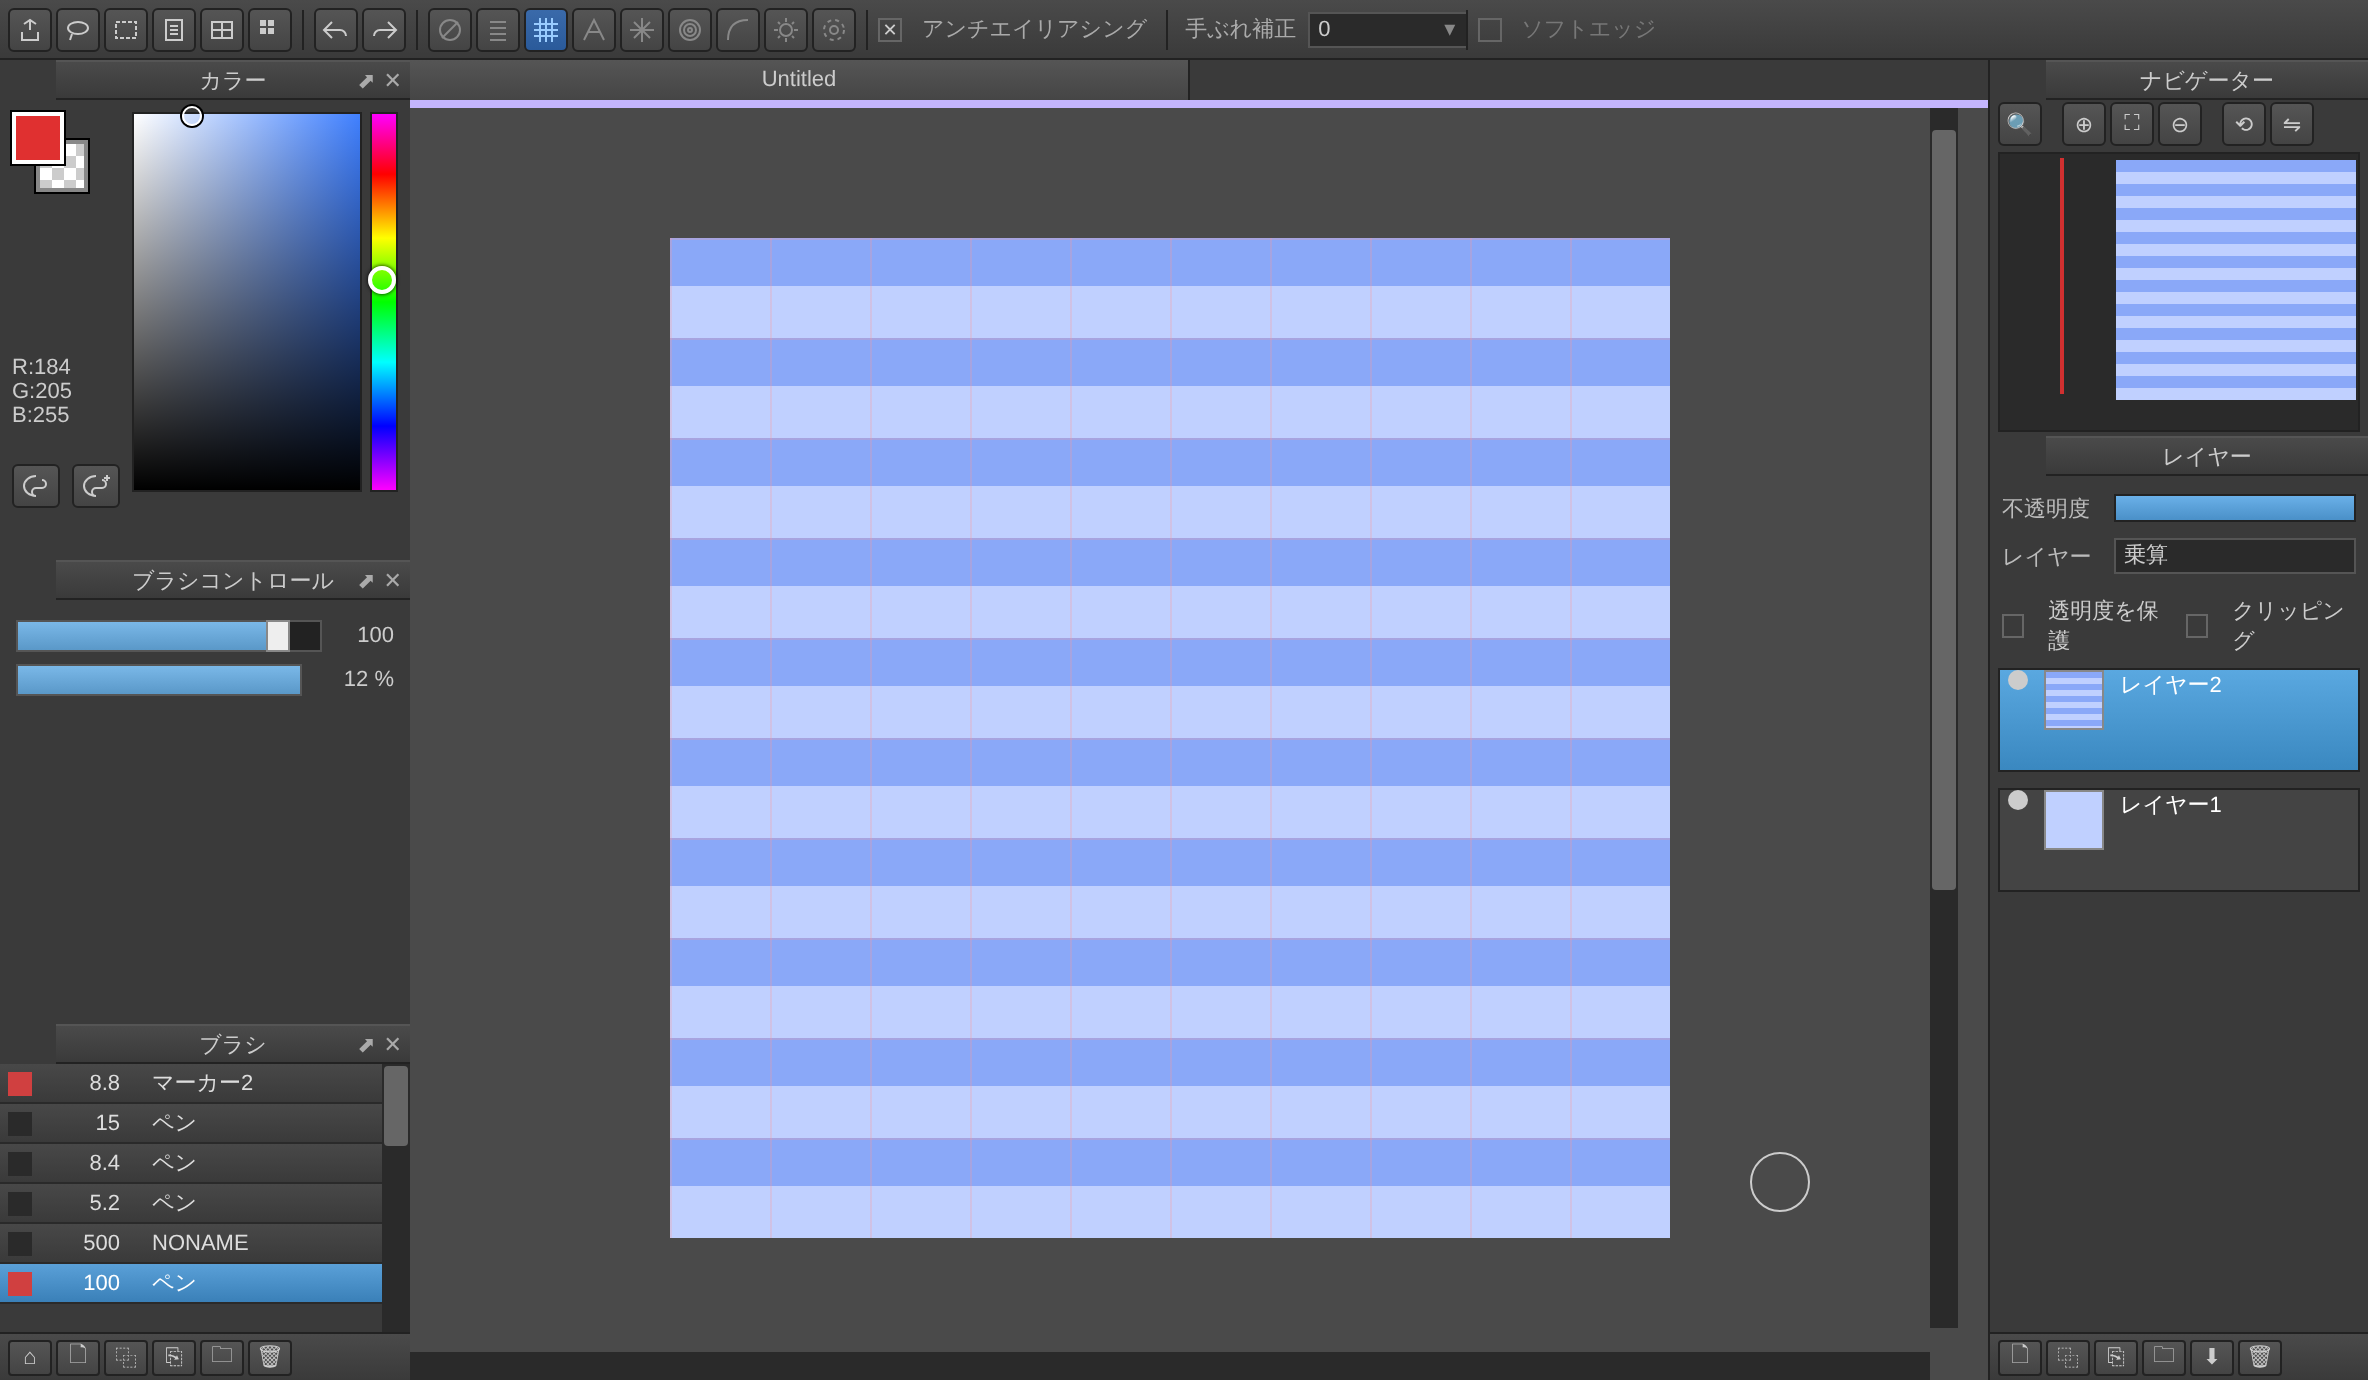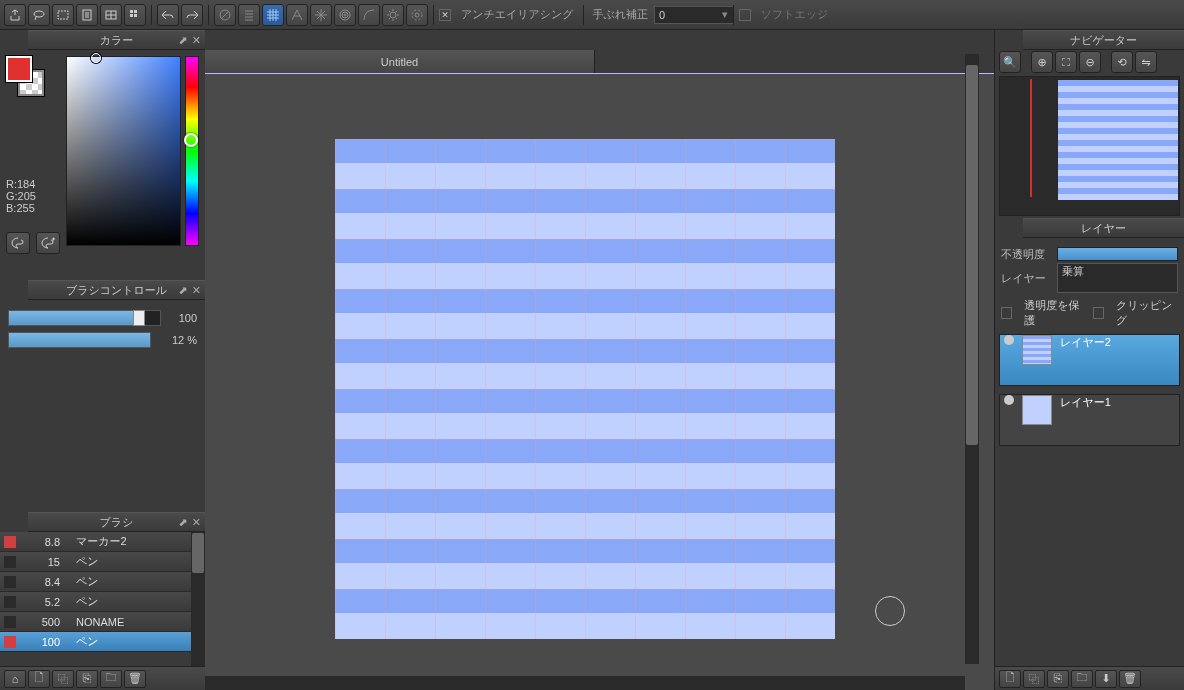--- a/index.html
+++ b/index.html
@@ -47,21 +47,21 @@
 .brush-name { color:#ddd; }
 .brush-row.sel .brush-size,.brush-row.sel .brush-name { color:#fff; }
 .gear { position:absolute; right:4px; color:#fff; }
 .brush-scroll { position:absolute; right:0; top:0; width:14px; height:100%; background:#2a2a2a; }
 .brush-thumb { width:12px; height:40px; background:#666; margin:1px; border-radius:2px; }
 
 .bottom-tools { height:24px; background:linear-gradient(#4a4a4a,#3a3a3a); border-top:1px solid #222; display:flex; align-items:center; padding:0 4px; gap:2px; }
 .btool { width:22px; height:18px; background:linear-gradient(#555,#444); border:1px solid #222; border-radius:2px; display:flex; align-items:center; justify-content:center; }
 
 .center-col { flex:1; display:flex; flex-direction:column; background:#3a3a3a; position:relative; }
-.tab-bar { height:24px; display:flex; border-bottom:1px solid #c4b5fd;margin-top:20px; }
+.tab-bar { height:24px; display:flex; border-bottom:4px solid #c4b5fd; }
 .tab { width:390px; background:linear-gradient(#555,#454545); display:flex; align-items:center; justify-content:center; border-right:1px solid #222; color:#ccc; }
 .canvas-area { flex:1; background:#4a4a4a; position:relative; overflow:hidden; }
 .canvas { position:absolute; left:130px; top:65px; width:500px; height:500px; }
 .cv-bg { width:100%; height:100%; background:#c0d0ff; position:absolute; }
 .cv-stripes { width:100%; height:100%; position:absolute; background:repeating-linear-gradient(to bottom,#8aa8f8 0 24px,transparent 24px 50px); }
 .cv-grid { width:100%; height:100%; position:absolute; background:repeating-linear-gradient(to right,rgba(255,150,150,0.25) 0 1px,transparent 1px 50px),repeating-linear-gradient(to bottom,rgba(255,150,150,0.25) 0 1px,transparent 1px 50px); }
 .brush-cursor { position:absolute; width:30px; height:30px; border:1px solid #ccc; border-radius:50%; left:670px; top:522px; }
 .v-scroll { position:absolute; right:205px; top:54px; width:14px; height:610px; background:#2a2a2a; }
 .v-thumb { width:12px; height:380px; background:#666; margin:1px; position:absolute; top:10px; border-radius:2px; }
 .h-scroll { position:absolute; bottom:0; left:205px; right:219px; height:14px; background:#2a2a2a; }
@@ -70,21 +70,21 @@
 .nav-toolbar { height:24px; display:flex; align-items:center; gap:2px; padding:0 4px; }
 .nav-preview { height:140px; background:#2a2a2a; position:relative; margin:2px 4px; border:1px solid #222; }
 .nav-canvas { position:absolute; left:58px; top:3px; width:120px; height:120px; background:#c0d0ff; }
 .nav-stripes { width:100%; height:100%; background:repeating-linear-gradient(to bottom,#8aa8f8 0 6px,transparent 6px 12px); }
 .nav-marker { position:absolute; left:30px; top:2px; width:2px; height:118px; background:#d03030; }
 
 .layer-opts { padding:4px 6px; }
 .layer-opt-row { display:flex; align-items:center; gap:6px; height:24px; }
 .layer-opt-lbl { width:50px; color:#bbb; }
 .opacity-bar { flex:1; height:14px; background:linear-gradient(#6ab0e8,#4a90c8); border:1px solid #222; }
-.blend-sel { flex:1; height:30px; background:#2a2a2a; border:1px solid #555; padding:0 4px; }
+.blend-sel { flex:1; height:18px; background:#2a2a2a; border:1px solid #555; padding:0 4px; }
 .layer-checks { display:flex; gap:8px; padding:4px 6px; align-items:center; }
 
 .layer-list { flex:1; padding:2px 4px; }
 .layer-row { height:52px; display:flex; align-items:flex-start; gap:8px; background:#444; border:1px solid #222; margin-bottom:8px; padding:0 4px; cursor:pointer; }
 .layer-row.sel { background:linear-gradient(#5aa8e0,#3a88c0); }
 .layer-vis { width:10px; height:10px; background:#ccc; border-radius:50%; }
 .layer-thumb { width:30px; height:30px; background:#c0d0ff; border:1px solid #888; }
 .layer-thumb.stripes { background:repeating-linear-gradient(to bottom,#8aa8f8 0 3px,#c0d0ff 3px 6px); }
 .layer-name { color:#fff; }
 

